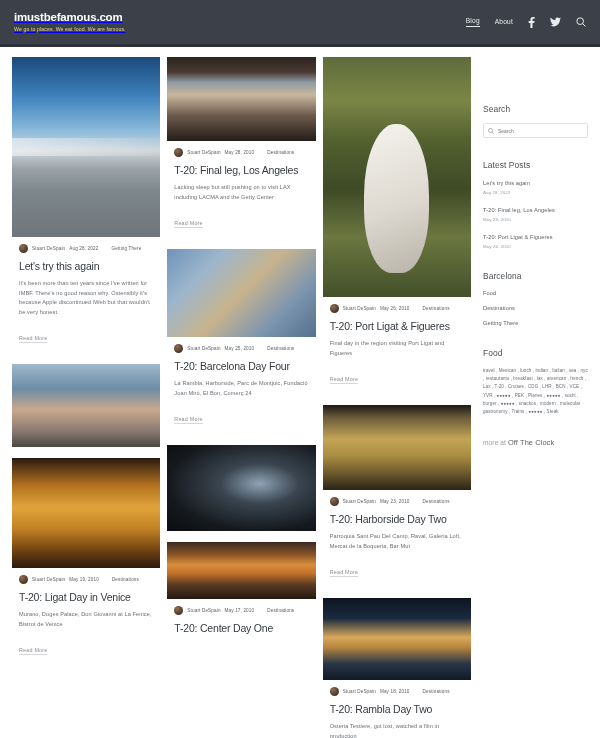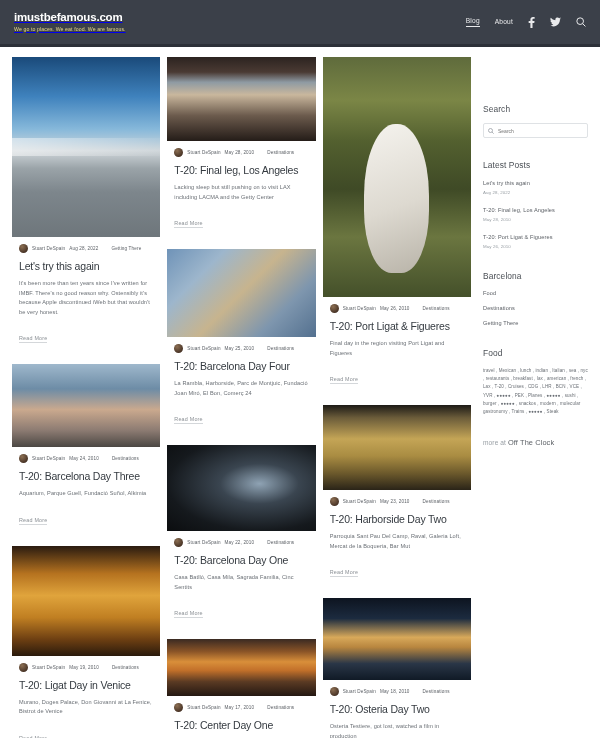--- a/index.html
+++ b/index.html
@@ -258,32 +258,20 @@
             <span class="byline-text">Getting There</span>
           </div>
           <h2 class="card-title">Let's try this again</h2>
           <p class="card-excerpt">It's been more than ten years since I've written for IMBF. There's no good reason why. Ostensibly it's because Apple discontinued iWeb but that wouldn't be very honest.</p>
           <a class="read-more" href="#">Read More</a>
         </div>
       </div>
 
       <div class="card">
         <div class="ph ph-couple card-thumb"></div>
-        <div class="card-body">
-          <div class="byline">
-            <span class="avatar"></span>
-            <span class="byline-text">Stuart DeSpain</span>
-            <span class="byline-text">May 24, 2010</span>
-            <span class="byline-sep"></span>
-            <span class="byline-text">Destinations</span>
-          </div>
-          <h2 class="card-title">T-20: Barcelona Day Three</h2>
-          <p class="card-excerpt">Aquarium, Parque Guell, Fundació Suñol, Alkimia</p>
-          <a class="read-more" href="#">Read More</a>
-        </div>
       </div>
 
       <div class="card">
         <div class="ph ph-opera card-thumb"></div>
         <div class="card-body">
           <div class="byline">
             <span class="avatar"></span>
             <span class="byline-text">Stuart DeSpain</span>
             <span class="byline-text">May 19, 2010</span>
             <span class="byline-sep"></span>
@@ -325,32 +313,20 @@
             <span class="byline-text">Destinations</span>
           </div>
           <h2 class="card-title">T-20: Barcelona Day Four</h2>
           <p class="card-excerpt">La Rambla, Harborside, Parc de Montjuic, Fundació Joan Miró, El Bon, Comerç 24</p>
           <a class="read-more" href="#">Read More</a>
         </div>
       </div>
 
       <div class="card">
         <div class="ph ph-dark card-thumb"></div>
-        <div class="card-body">
-          <div class="byline">
-            <span class="avatar"></span>
-            <span class="byline-text">Stuart DeSpain</span>
-            <span class="byline-text">May 22, 2010</span>
-            <span class="byline-sep"></span>
-            <span class="byline-text">Destinations</span>
-          </div>
-          <h2 class="card-title">T-20: Barcelona Day One</h2>
-          <p class="card-excerpt">Casa Batlló, Casa Mila, Sagrada Familia, Cinc Sentits</p>
-          <a class="read-more" href="#">Read More</a>
-        </div>
       </div>
 
       <div class="card">
         <div class="ph ph-sunset card-thumb"></div>
         <div class="card-body">
           <div class="byline">
             <span class="avatar"></span>
             <span class="byline-text">Stuart DeSpain</span>
             <span class="byline-text">May 17, 2010</span>
             <span class="byline-sep"></span>
@@ -399,21 +375,21 @@
       <div class="card">
         <div class="ph ph-venice card-thumb"></div>
         <div class="card-body">
           <div class="byline">
             <span class="avatar"></span>
             <span class="byline-text">Stuart DeSpain</span>
             <span class="byline-text">May 18, 2010</span>
             <span class="byline-sep"></span>
             <span class="byline-text">Destinations</span>
           </div>
-          <h2 class="card-title">T-20: Osteria Day Two</h2>
+          <h2 class="card-title">T-20: Rambla Day Two</h2>
           <p class="card-excerpt">Osteria Testiere, got lost, watched a film in production</p>
 
         </div>
       </div>
     </div>
   </div>
 
   <div class="sidebar">
 
     <div class="widget">

